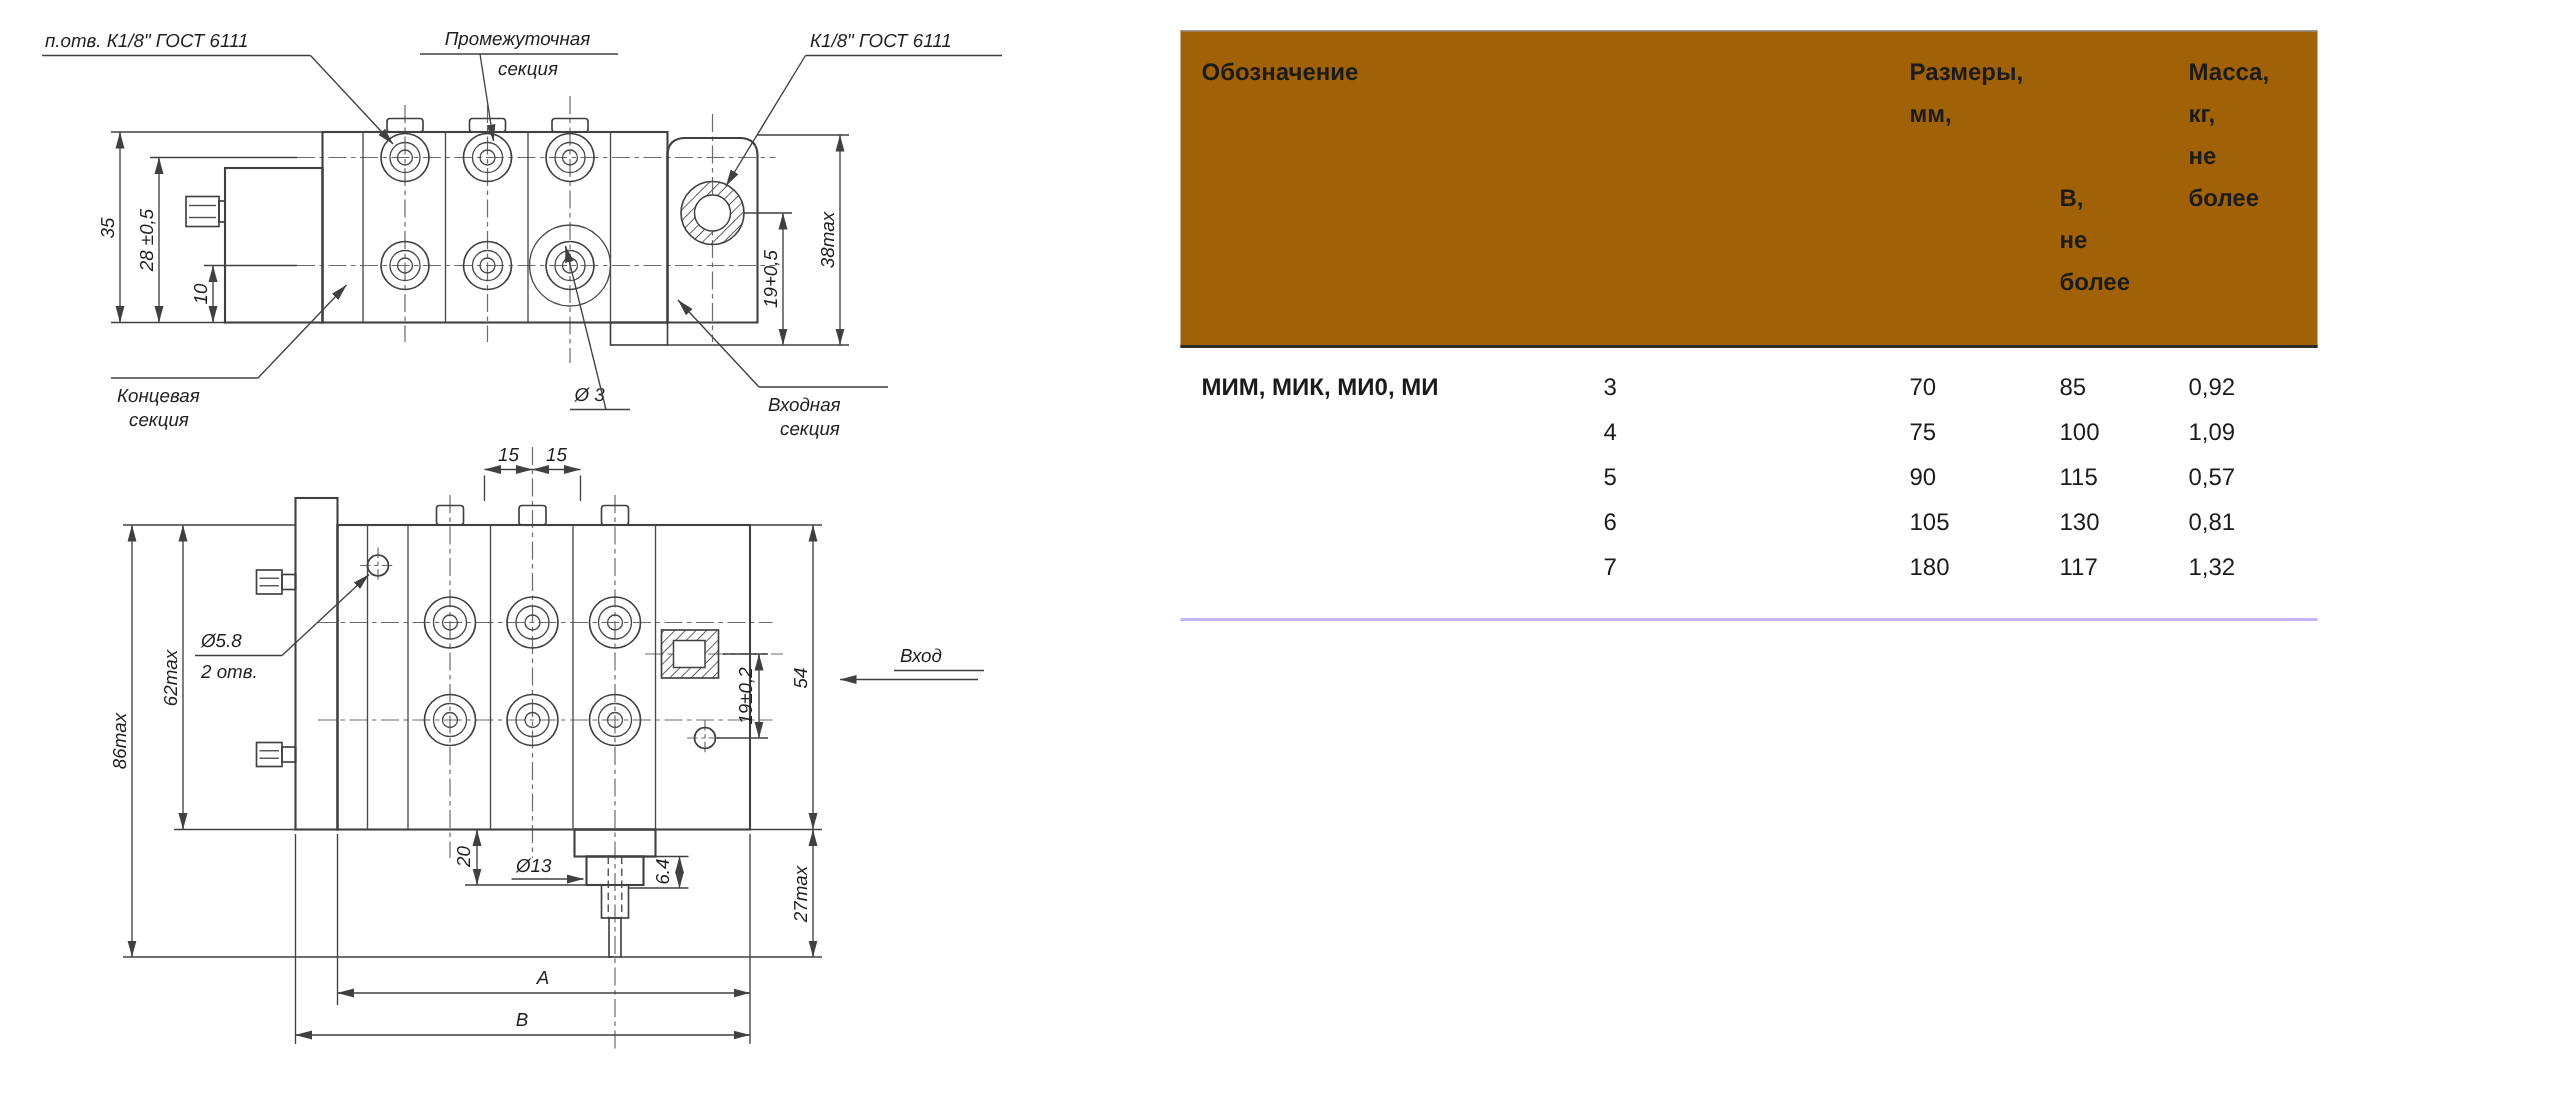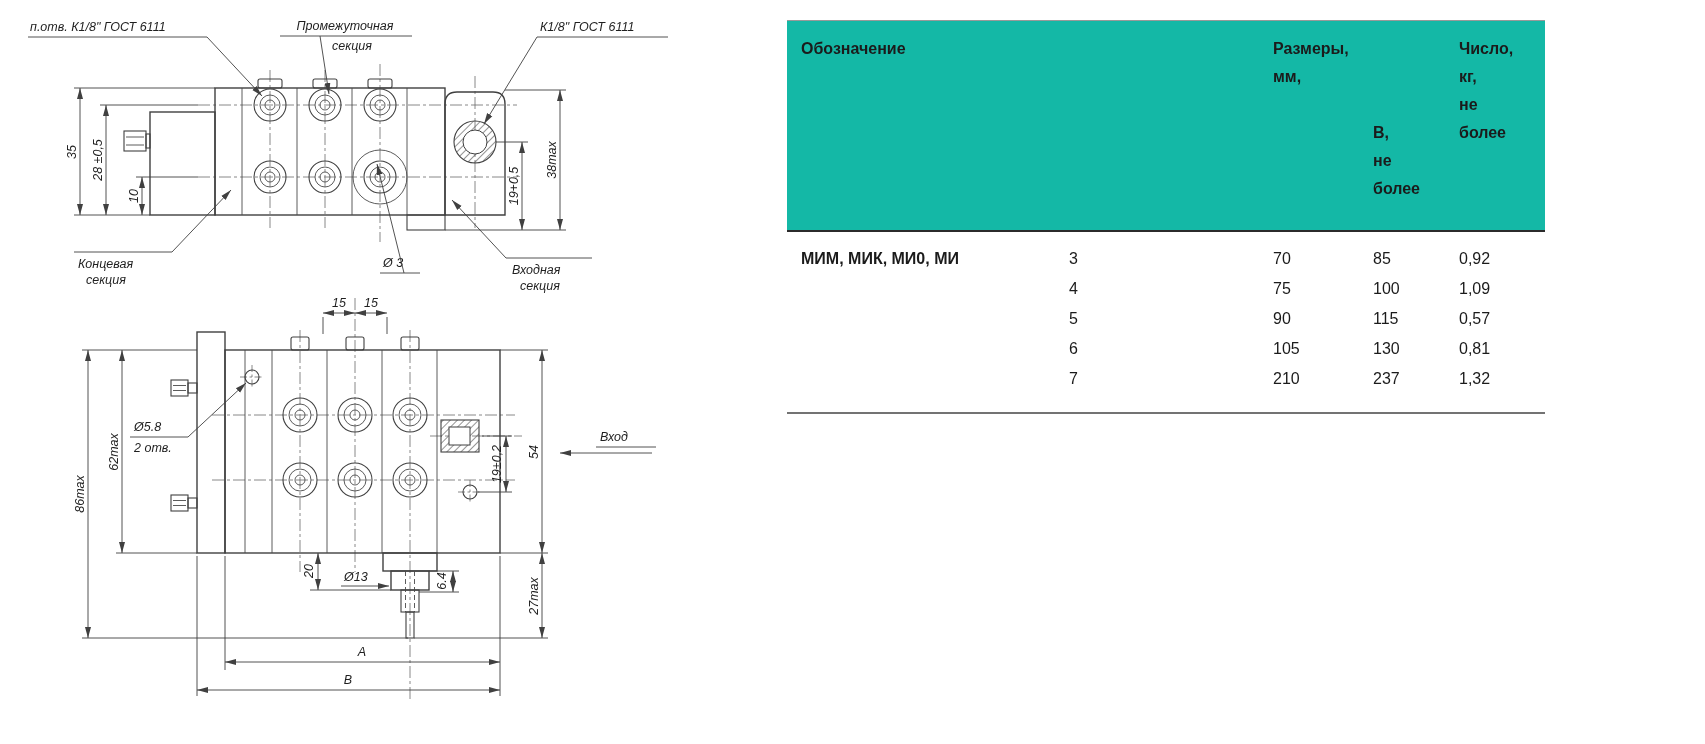--- a/index.html
+++ b/index.html
@@ -14,31 +14,31 @@
   .cl   { fill:none; stroke:#6a6a6a; stroke-width:0.8; stroke-dasharray:12 3 3 3; }
   .cls  { fill:none; stroke:#6a6a6a; stroke-width:0.8; stroke-dasharray:7 2.5 2.5 2.5; }
   .dim  { fill:none; stroke:#404040; stroke-width:0.9; }
   .dsh  { stroke-dasharray:5 3; }
   .txt  { font:italic 12.5px "Liberation Sans", sans-serif; fill:#1f1f1f; }
   .txtm { text-anchor:middle; }
 
   
   .tbl { position:absolute; left:787px; top:20px; width:758px; color:#1b1b1b; }
   .tbl-head { display:grid; grid-template-columns:268px 204px 100px 86px 100px;
-              grid-template-rows:84px auto; background:#14b8a6; box-sizing:border-box;
+              grid-template-rows:84px auto; background:#a16207; box-sizing:border-box;
               height:212px; padding-top:14px; border-top:1px solid #999;
               border-bottom:2px solid #2b2b2b; font-weight:bold; font-size:16px; line-height:28px; }
   .th { padding-left:14px; white-space:pre-line; }
   .c1 { grid-column:1; } .c2 { grid-column:2; } .c3 { grid-column:3; }
   .c4 { grid-column:4; } .c5 { grid-column:5; } .c34 { grid-column:3 / span 2; grid-row:1; }
   .tbl-head .c1, .tbl-head .c2, .tbl-head .c5 { grid-row:1 / span 2; }
   .r2 { grid-row:2; }
   .tbl-body { display:grid; grid-template-columns:268px 204px 100px 86px 100px;
               grid-auto-rows:30px; padding:12px 0 18px; font-size:16px; line-height:30px;
-              border-bottom:2px solid #737373; }
+              border-bottom:2px solid #c4b5fd; }
   .td { padding-left:14px; }
   .desig { grid-column:1; grid-row:1 / span 5; font-weight:bold; }
 </style>
 </head>
 <body>
 
 <div class="page">
 
   <svg class="dwg" width="780" height="744" viewBox="0 0 780 744">
     <defs>
@@ -307,21 +307,21 @@
   </svg>
 
   <div class="tbl">
     <div class="tbl-head">
       <div class="th c1">Обозначение</div>
       <div class="th c34">Размеры,
 мм,</div>
       <div class="th c4 r2">В,
 не
 более</div>
-      <div class="th c5">Число,
+      <div class="th c5">Масса,
 кг,
 не
 более</div>
     </div>
     <div class="tbl-body">
       <div class="td desig">МИМ, МИК, МИ0, МИ</div>
 
       <div class="td" style="grid-column:2;grid-row:1">3</div>
       <div class="td" style="grid-column:3;grid-row:1">70</div>
       <div class="td" style="grid-column:4;grid-row:1">85</div>
@@ -336,19 +336,19 @@
       <div class="td" style="grid-column:3;grid-row:3">90</div>
       <div class="td" style="grid-column:4;grid-row:3">115</div>
       <div class="td" style="grid-column:5;grid-row:3">0,57</div>
 
       <div class="td" style="grid-column:2;grid-row:4">6</div>
       <div class="td" style="grid-column:3;grid-row:4">105</div>
       <div class="td" style="grid-column:4;grid-row:4">130</div>
       <div class="td" style="grid-column:5;grid-row:4">0,81</div>
 
       <div class="td" style="grid-column:2;grid-row:5">7</div>
-      <div class="td" style="grid-column:3;grid-row:5">210</div>
-      <div class="td" style="grid-column:4;grid-row:5">237</div>
+      <div class="td" style="grid-column:3;grid-row:5">180</div>
+      <div class="td" style="grid-column:4;grid-row:5">117</div>
       <div class="td" style="grid-column:5;grid-row:5">1,32</div>
     </div>
   </div>
 
 </div>
 
 </body></html>

